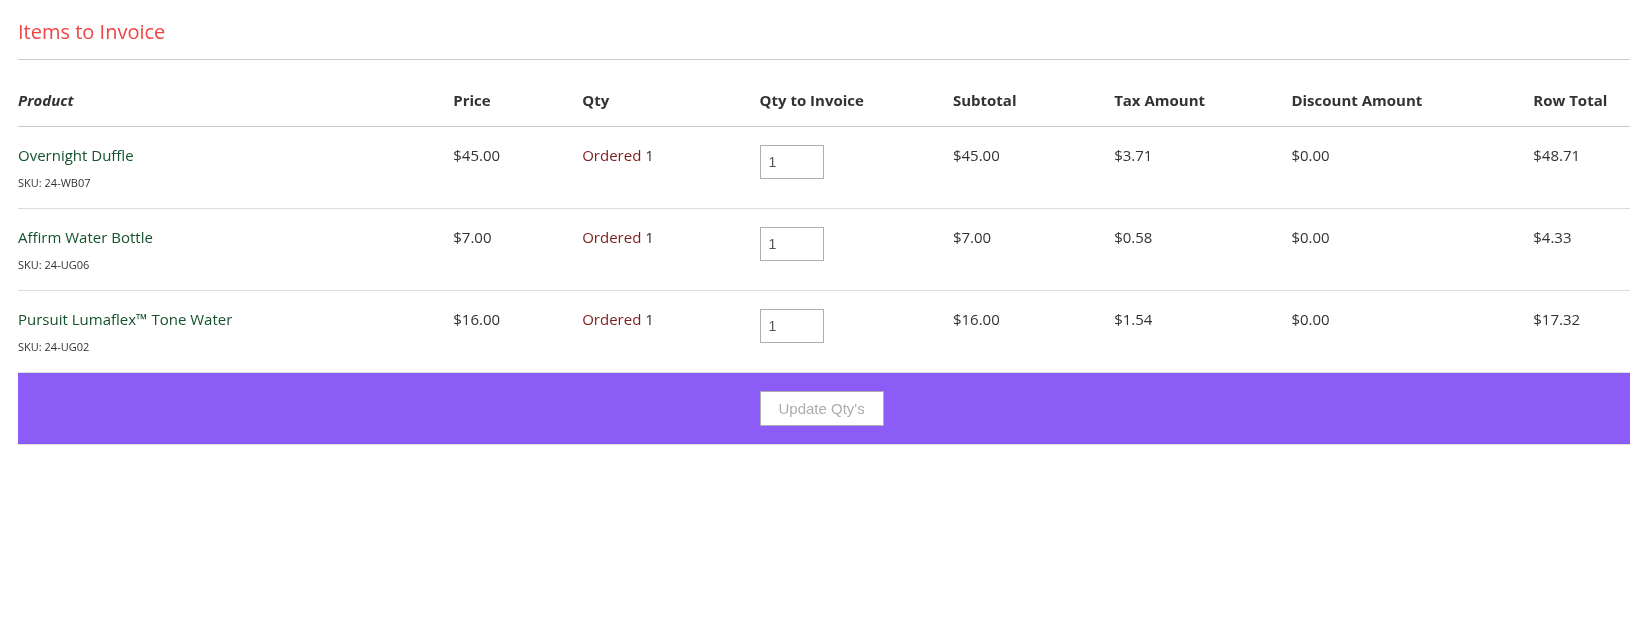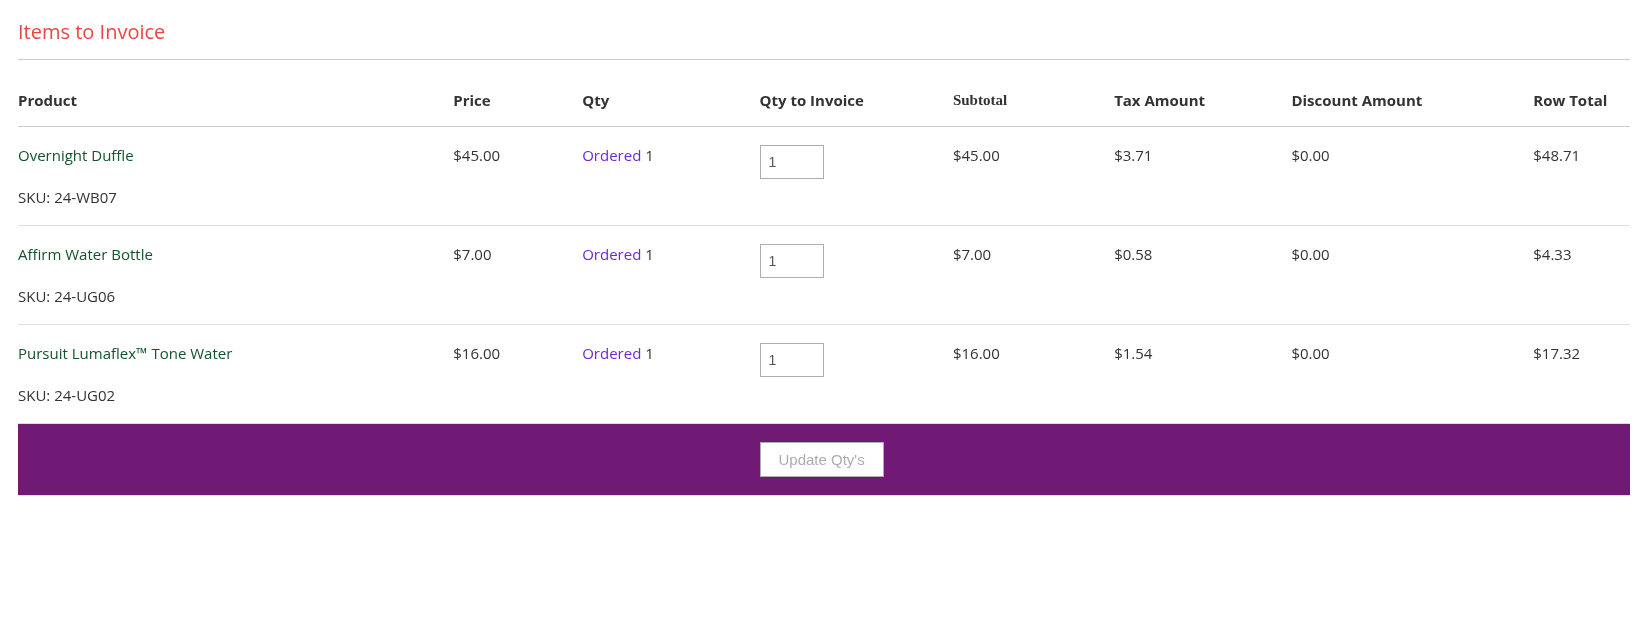--- a/index.html
+++ b/index.html
@@ -33,50 +33,50 @@
       padding: 16px 10px 16px 0;
       border-bottom: 1px solid #ccc;
     }
     table.invoice-items tbody td {
       vertical-align: top;
       padding: 18px 10px 18px 0;
       border-bottom: 1px solid #ddd;
       font-size: 15px;
       color: #333;
     }
-    .col-product { width: 27%; }
+    .col-product { width: 27%; font-style: italic; }
     .col-price { width: 8%; }
     .col-qty { width: 11%; }
     .col-qty-invoice { width: 12%; }
-    .col-subtotal { width: 10%; font-family: Liberation Serif, serif; }
+    .col-subtotal { width: 10%; }
     .col-tax { width: 11%; }
     .col-discount { width: 15%; }
     .col-row-total { width: 8%; }
     .product-name {
       font-size: 15px;
       color: #14532d;
     }
     .product-sku {
-      margin-top: 22px;
-      font-size: 15px;
+      margin-top: 10px;
+      font-size: 11px;
       color: #333;
     }
     .qty-ordered-label {
-      color: #6d28d9;
+      color: #7f1d1d;
     }
     .qty-input {
       width: 64px;
       height: 34px;
       border: 1px solid #adadad;
       padding: 4px 8px;
       font-size: 14px;
       color: #555;
     }
     .footer-row td {
-      background: #701a75;
+      background: #8b5cf6;
       padding: 12px 10px;
       border-bottom: 1px solid #ddd;
     }
     .update-qty-btn {
       background: #fff;
       border: 1px solid #adadad;
       color: #adadad;
       font-size: 15px;
       padding: 8px 18px;
       cursor: default;

